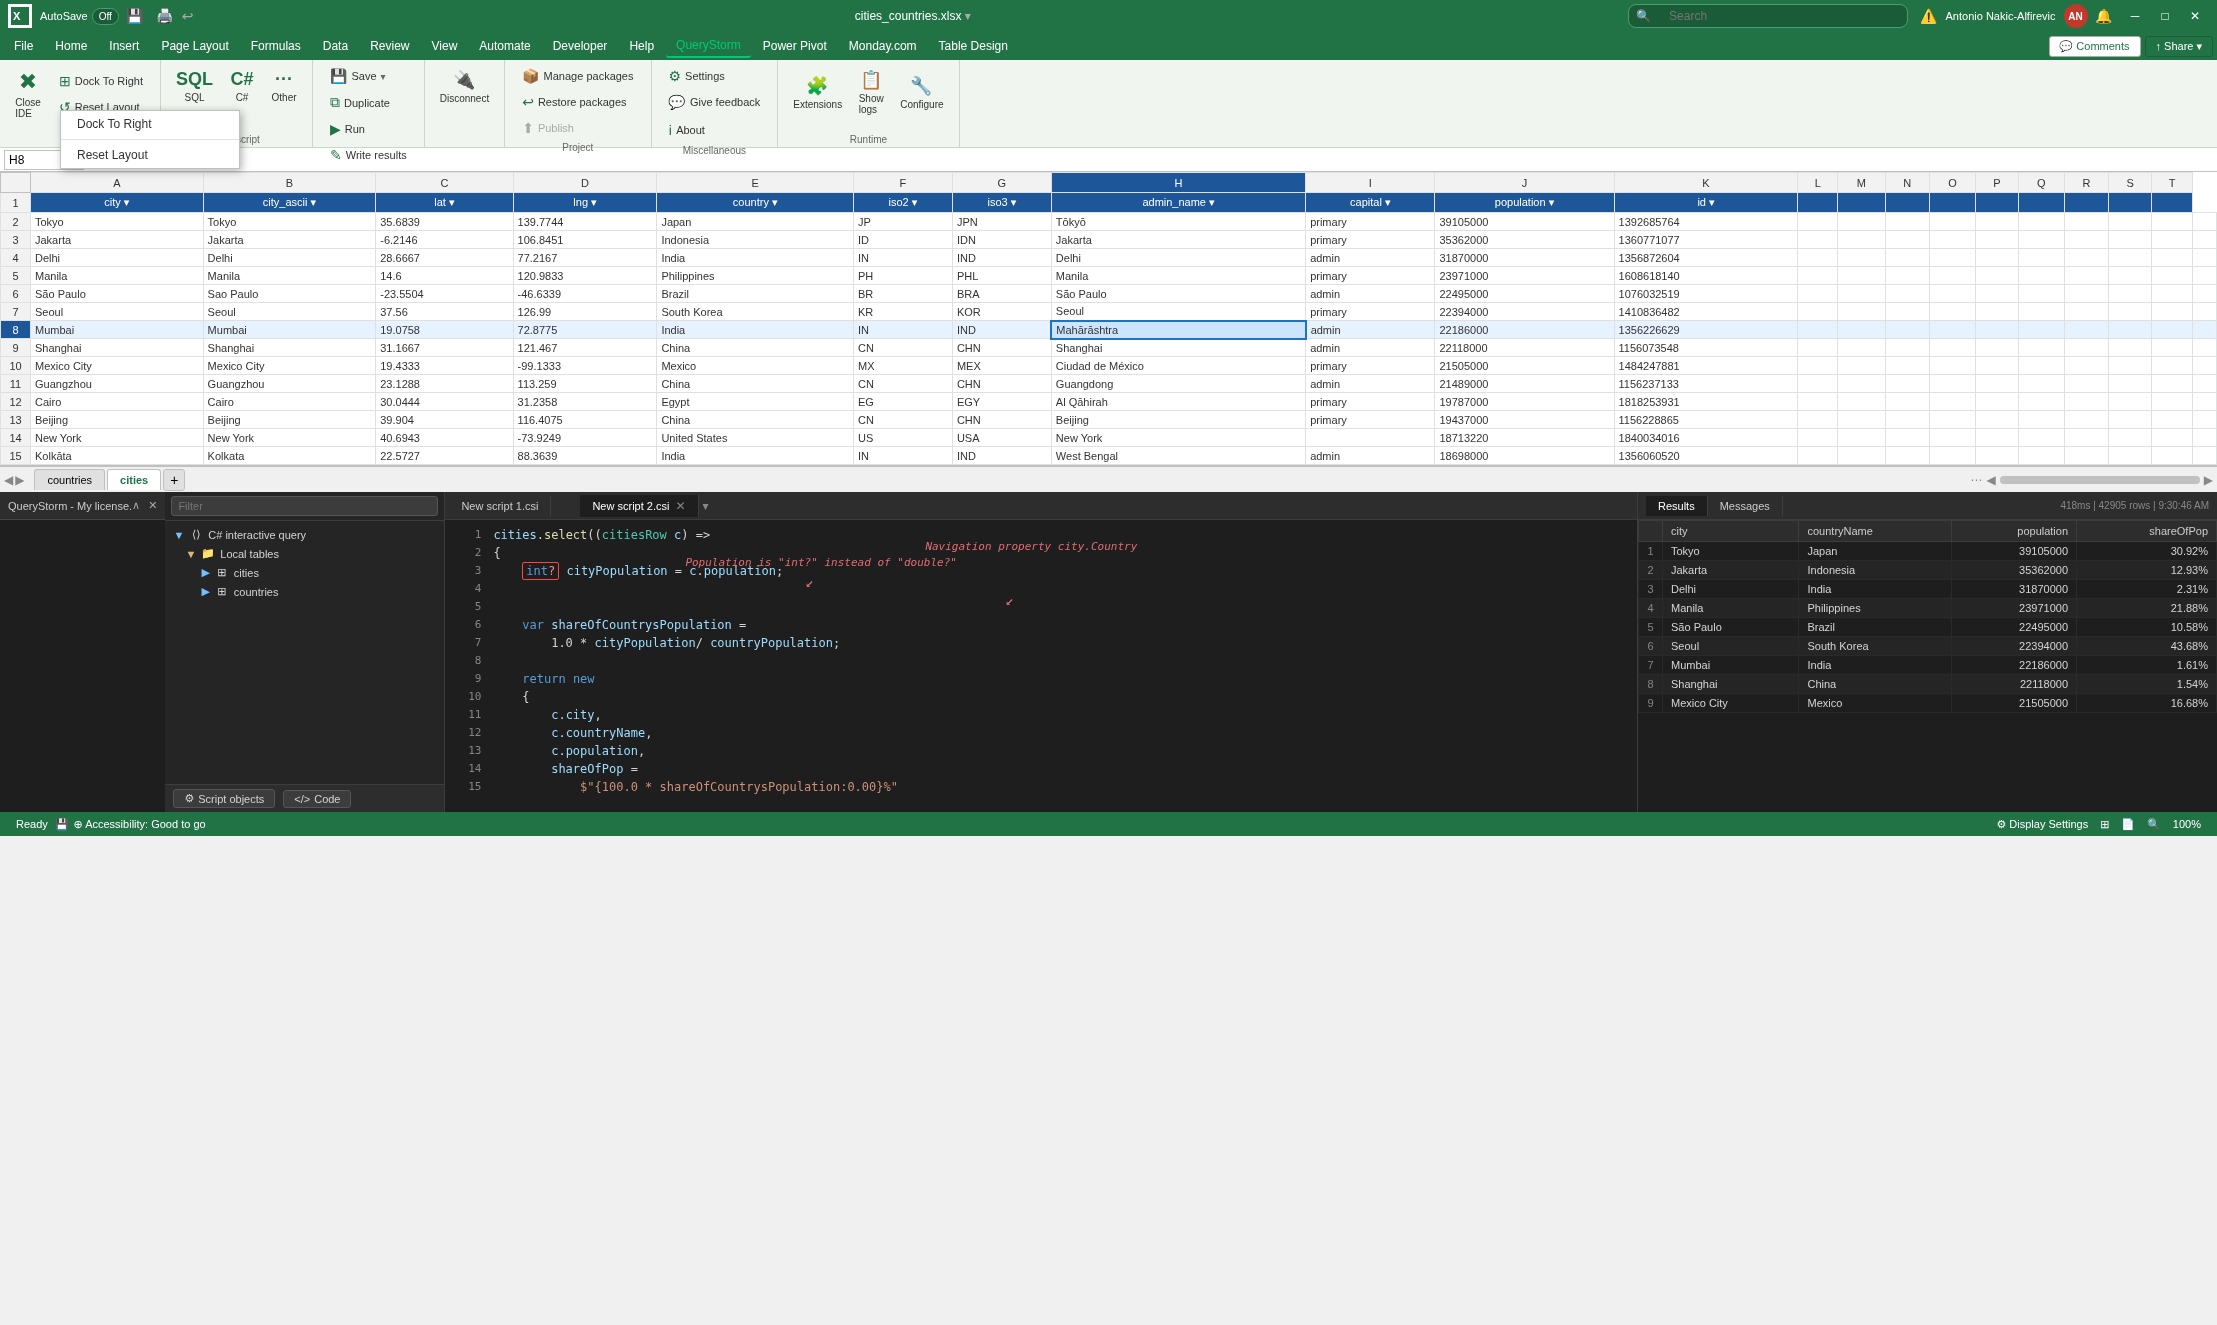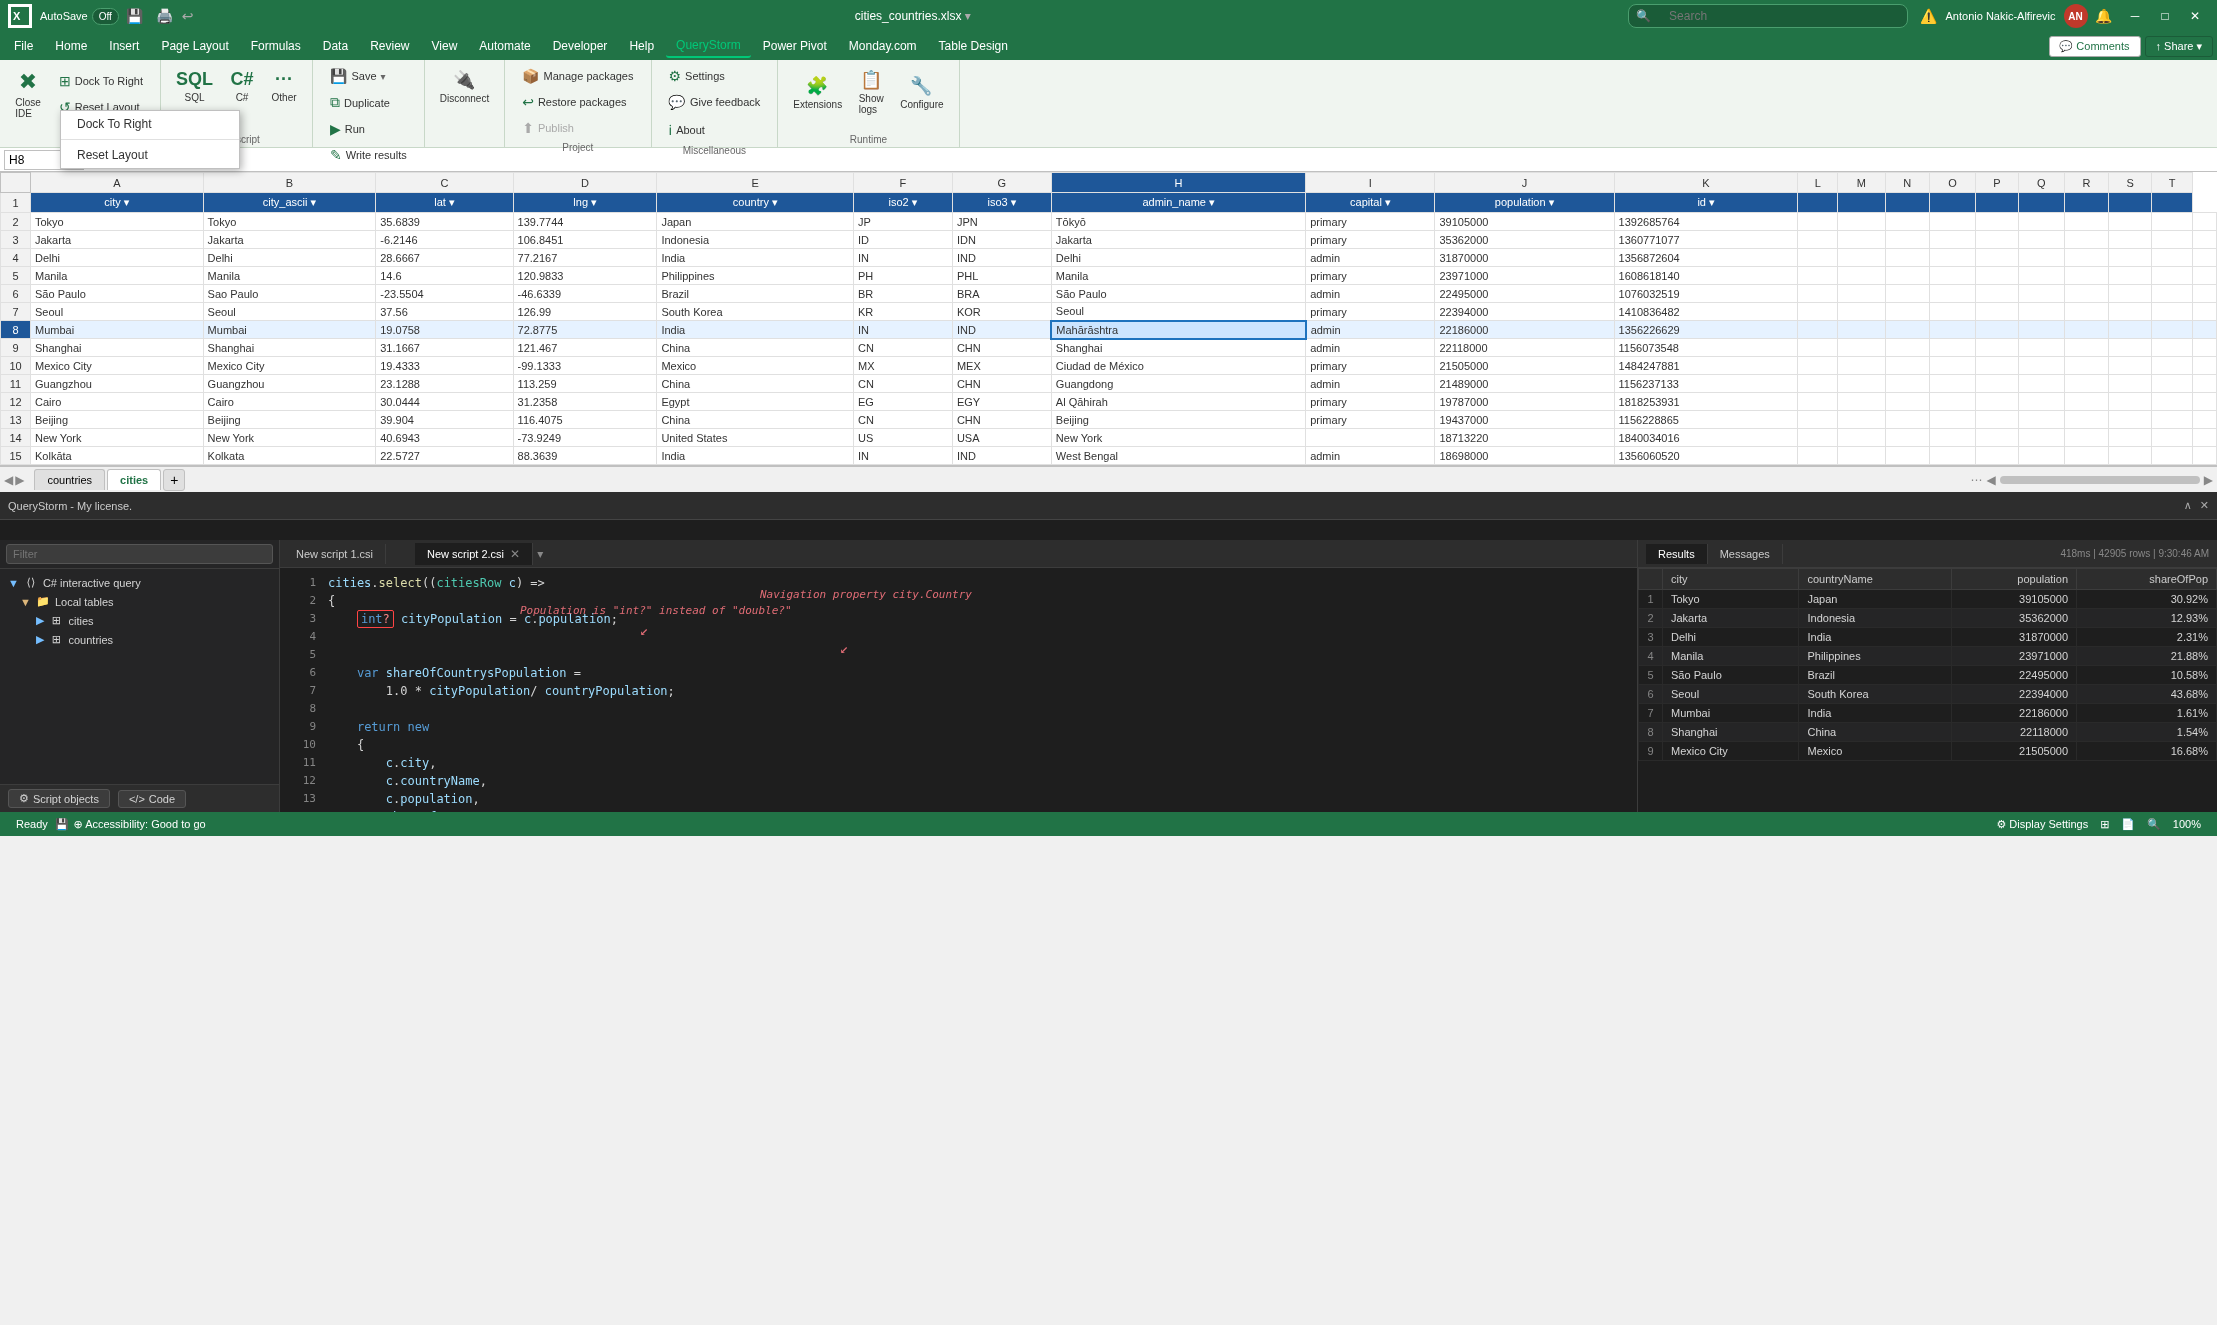--- a/index.html
+++ b/index.html
@@ -51,21 +51,21 @@
     .header-row .col-header { background: #f2f2f2; color: #333; }
 
     
     #sheet-tabs { background: #f0f0f0; height: 26px; display: flex; align-items: center; border-top: 1px solid #c0c0c0; padding: 0 4px; gap: 2px; }
     .sheet-tab { padding: 4px 12px; border: 1px solid #c0c0c0; border-bottom: none; background: #e0e0e0; cursor: pointer; font-size: 11px; border-radius: 3px 3px 0 0; }
     .sheet-tab.active { background: white; font-weight: bold; color: #217346; }
     .sheet-tab-add { width: 22px; height: 22px; border: 1px solid #c0c0c0; background: #e0e0e0; cursor: pointer; display: flex; align-items: center; justify-content: center; border-radius: 3px; font-size: 14px; }
     .scroll-area { margin-left: auto; display: flex; align-items: center; gap: 4px; }
 
     
-    #qs-panel { background: #1e1e1e; color: #d4d4d4; height: 320px; position: relative; display: flex; flex-direction: column; gap: 20px; }
+    #qs-panel { background: #1e1e1e; color: #d4d4d4; height: 320px; position: relative; display: flex; flex-direction: row; }
     #qs-header { background: #2d2d2d; height: 28px; display: flex; align-items: center; padding: 0 8px; color: #ccc; font-size: 11px; border-bottom: 1px solid #444; }
     #qs-body { display: flex; flex: 1; overflow: hidden; }
 
     
     #qs-sidebar { width: 280px; background: #252526; border-right: 1px solid #3c3c3c; display: flex; flex-direction: column; }
     #qs-filter { padding: 4px 6px; border-bottom: 1px solid #3c3c3c; }
     #qs-filter input { width: 100%; background: #3c3c3c; border: 1px solid #555; color: #d4d4d4; padding: 3px 6px; font-size: 11px; border-radius: 3px; }
     #qs-tree { flex: 1; overflow-y: auto; padding: 4px 0; }
     .tree-item { display: flex; align-items: center; gap: 4px; padding: 3px 8px; cursor: pointer; font-size: 11px; color: #d4d4d4; }
     .tree-item.indent1 { padding-left: 20px; }

